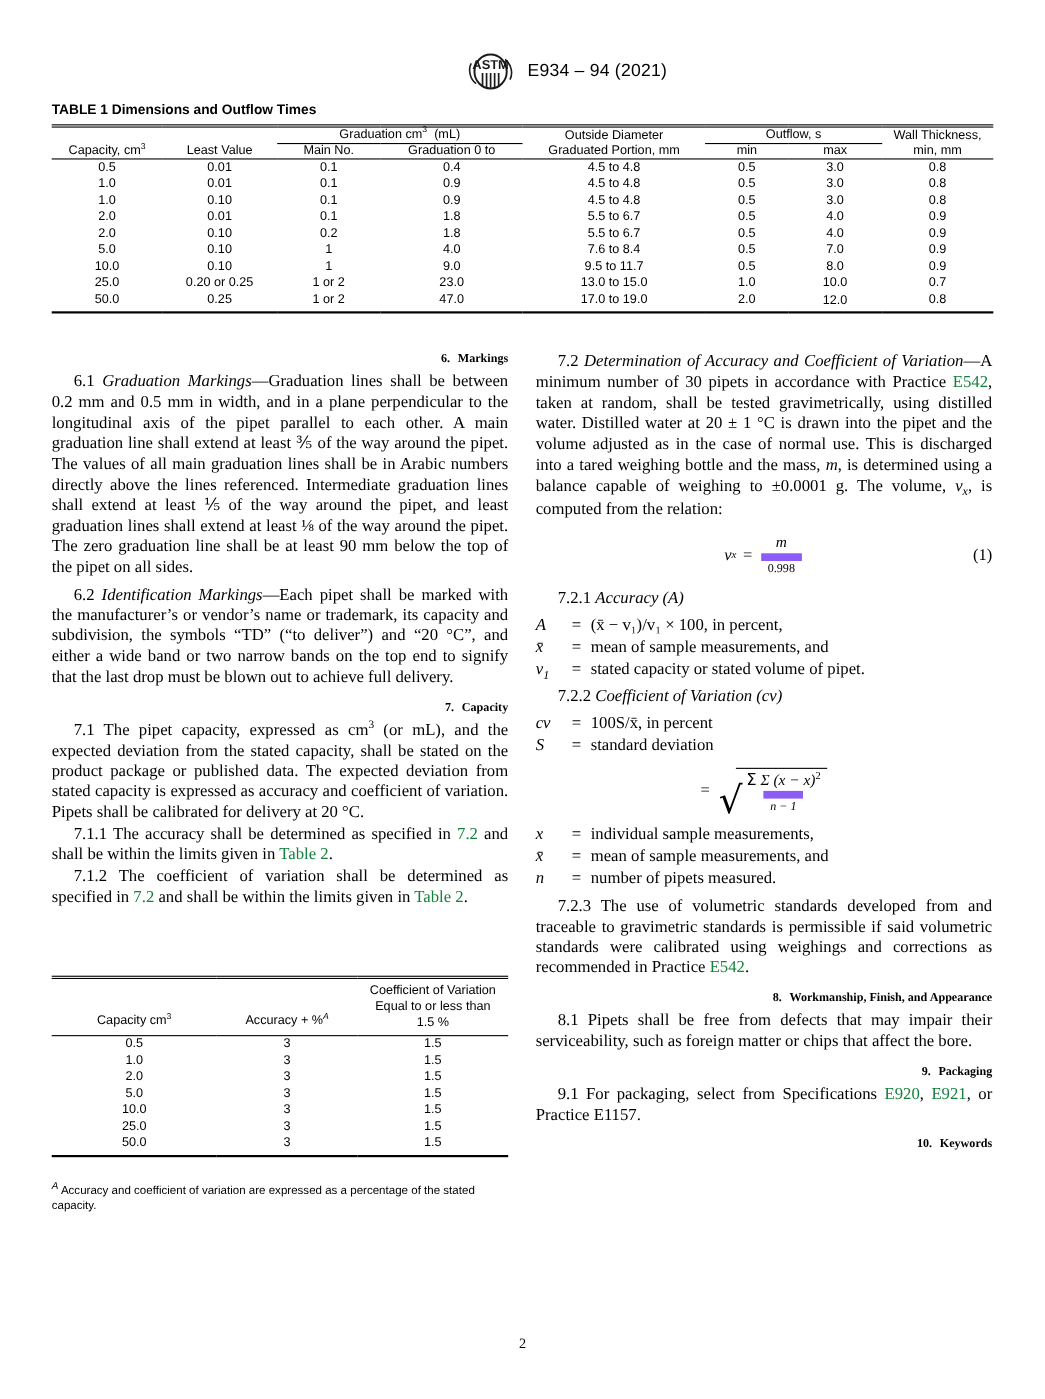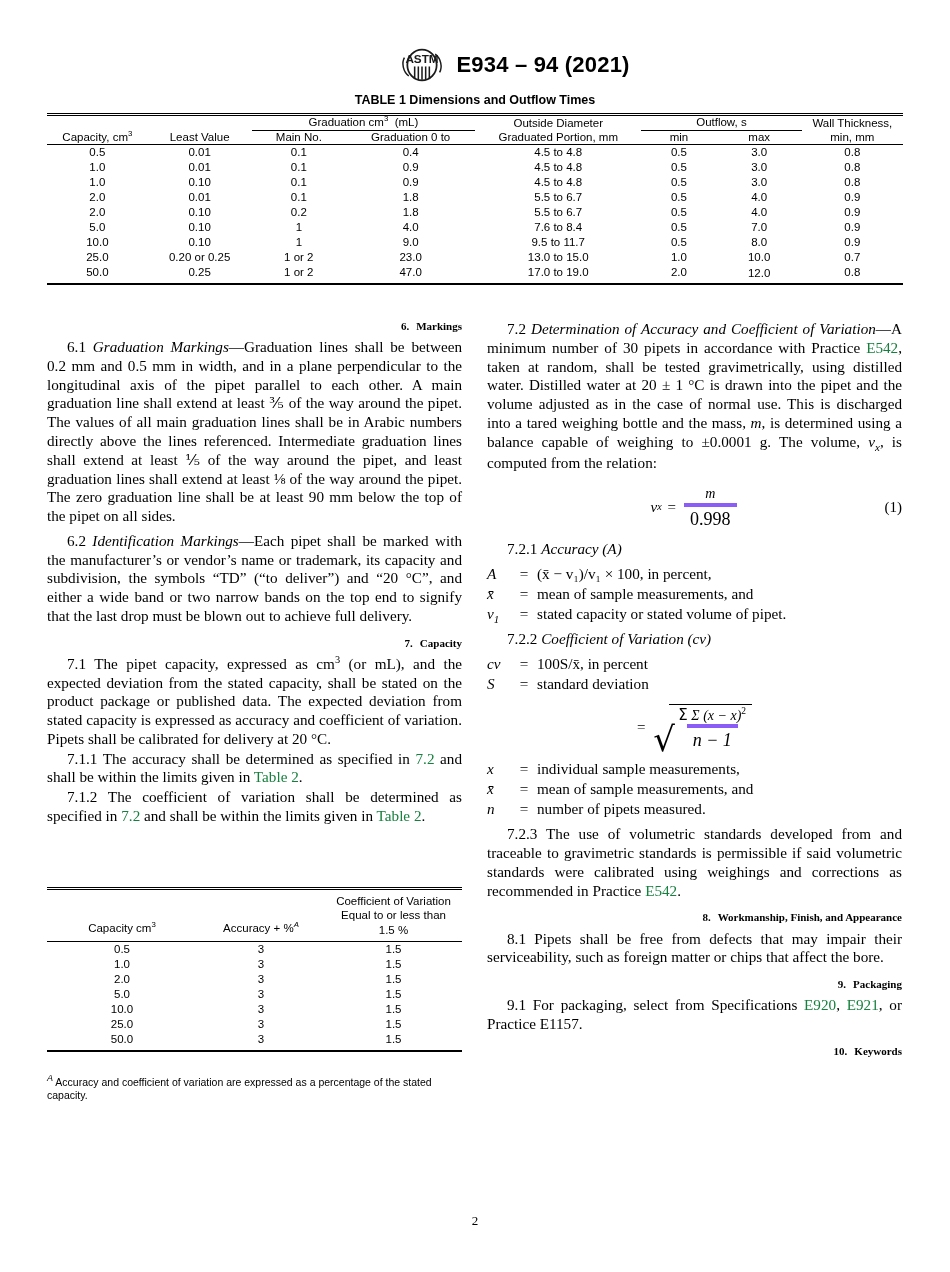--- a/index.html
+++ b/index.html
@@ -35,33 +35,32 @@
     gap: 12px;
     padding-left: 40px;
   }
   .astm-logo {
     width: 44px;
     height: 34px;
     flex: 0 0 auto;
   }
   .doc-title {
     font-family: "Liberation Sans", sans-serif;
-    font-weight: bold;
-    font-size: 22px;
+    font-weight: normal;
+    font-size: 16px;
     letter-spacing: 0.2px;
     white-space: nowrap;
   }
 
   
   .tbl-wrap { position: absolute; }
   .tbl-caption {
     font-family: "Liberation Sans", sans-serif;
     font-weight: bold;
     font-size: 12.5px;
-    text-align: center;
     line-height: 1.25;
     margin-bottom: 4px;
   }
   table.astm {
     border-collapse: collapse;
     font-family: "Liberation Sans", sans-serif;
     font-size: 11.5px;
     width: 100%;
   }
   table.astm td, table.astm th {
@@ -161,23 +160,23 @@
     flex-direction: column;
     align-items: center;
     vertical-align: middle;
     margin: 0 2px;
   }
   .frac .num-part {
     padding: 0 6px 1px 6px;
     font-size: 14px;
   }
   .frac .den-part {
-    border-top: 4px solid #8b5cf6;
+    border-top: 7px solid #8b5cf6;
     padding: 1px 6px 0 6px;
-    font-size: 18px;
+    font-size: 11px;
   }
   .mathvar { font-style: italic; }
   .sqrt-wrap {
     display: inline-flex;
     align-items: stretch;
     margin-left: 4px;
   }
   .sqrt-sign {
     width: 16px;
     display: flex;

